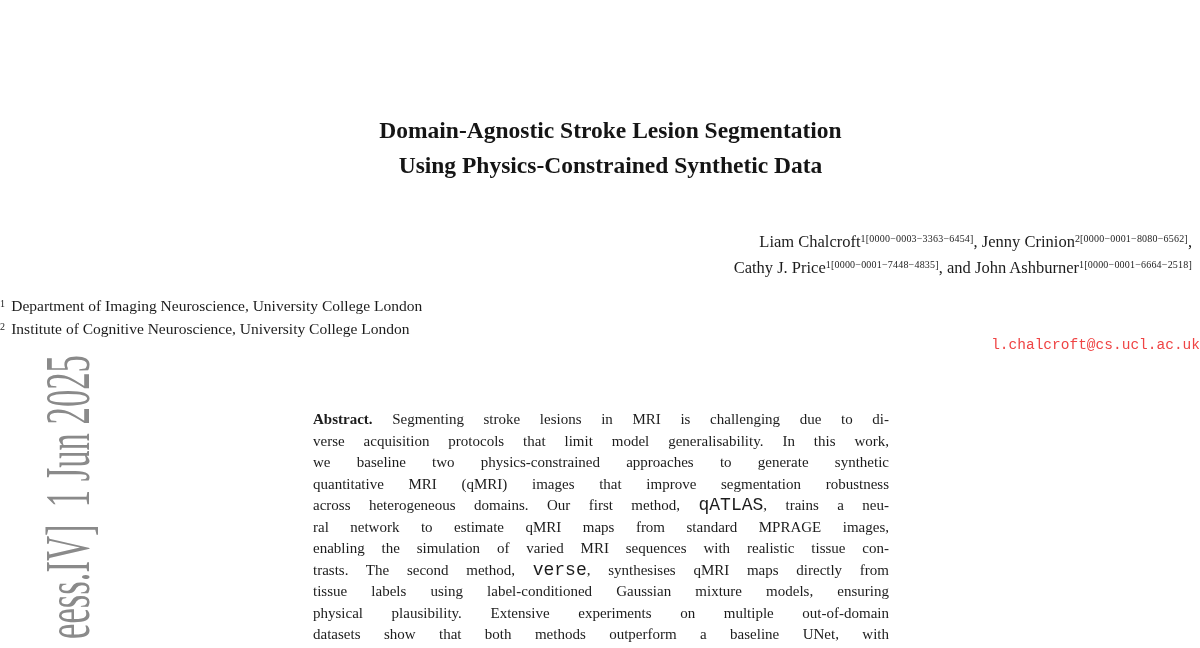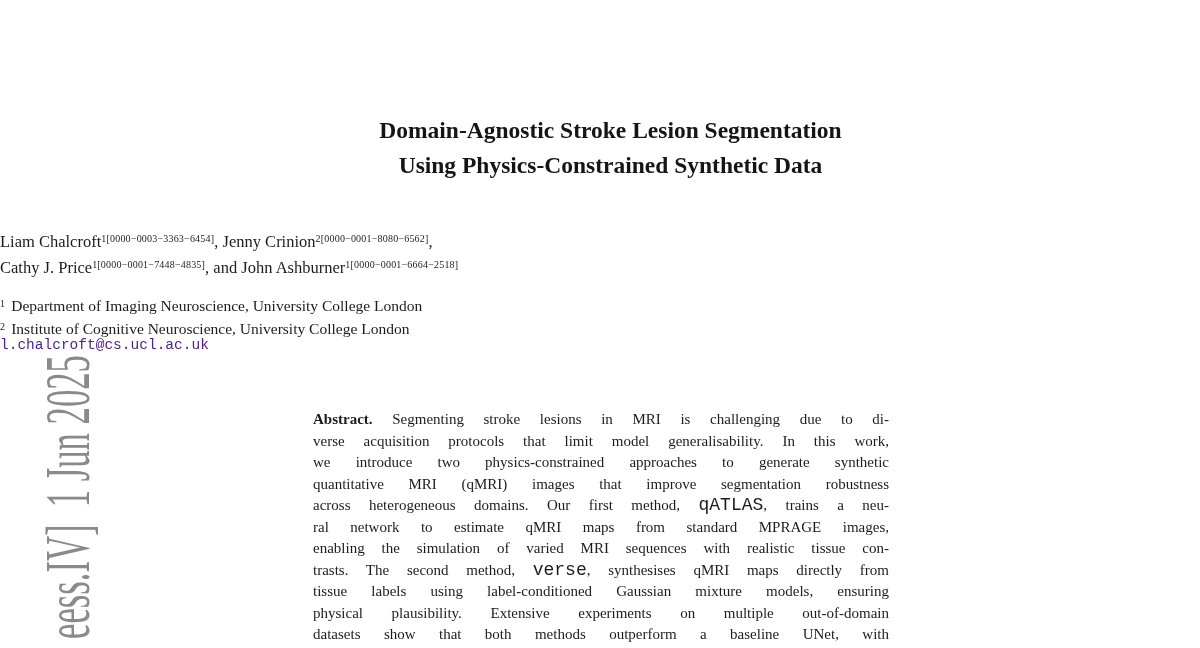--- a/index.html
+++ b/index.html
@@ -44,23 +44,23 @@
     text-align: center;
     font-size: 23.5px;
     font-weight: 700;
     line-height: 35px;
     color: #151515;
   }
   .title .tline { display: block; margin-left: 21px; }
 
   .authors {
     position: absolute;
-    left: 0; right: 0;
+    left: 0; right: 8px;
     top: 227px;
-    text-align: left;
+    text-align: right;
     font-size: 16.5px;
     line-height: 23px;
   }
   .sup {
     font-size: 10px;
     vertical-align: 5px;
     letter-spacing: 0.2px;
   }
 
   .affils {
@@ -70,25 +70,25 @@
     text-align: left;
     font-size: 15.5px;
     line-height: 21px;
   }
   .affils .sup { margin-right: 6px; vertical-align: 4px; }
 
   .email {
     position: absolute;
     left: 0; right: 0;
     top: 336px;
-    text-align: left;
+    text-align: right;
     font-family: "Liberation Mono", "DejaVu Sans Mono", monospace;
     font-size: 14.5px;
     line-height: 19px;
-    color: #4c1d95;
+    color: #ef4444;
   }
 
   .abstract {
     position: absolute;
     left: 313px;
     width: 576px;
     top: 409px;
     font-size: 15px;
     line-height: 21.5px;
   }
@@ -124,21 +124,21 @@
   <div class="affils" id="affils">
       <div><span class="sup">1</span><span>Department of Imaging Neuroscience, University College London</span></div>
       <div><span class="sup">2</span><span>Institute of Cognitive Neuroscience, University College London</span></div>
     </div>
 
   <div class="email">l.chalcroft@cs.ucl.ac.uk</div>
 
   <div class="abstract" id="abstract">
       <div class="abs-line"><span class="abs-bold">Abstract.</span><span> Segmenting stroke lesions in MRI is challenging due to di-</span></div>
       <div class="abs-line"><span>verse acquisition protocols that limit model generalisability. In this work,</span></div>
-      <div class="abs-line"><span>we introduce two physics-constrained approaches to generate synthetic</span></div>
+      <div class="abs-line"><span>we baseline two physics-constrained approaches to generate synthetic</span></div>
       <div class="abs-line"><span>quantitative MRI (qMRI) images that improve segmentation robustness</span></div>
       <div class="abs-line"><span>across heterogeneous domains. Our first method, </span><span class="abs-mono">qATLAS</span><span>, trains a neu-</span></div>
       <div class="abs-line"><span>ral network to estimate qMRI maps from standard MPRAGE images,</span></div>
       <div class="abs-line"><span>enabling the simulation of varied MRI sequences with realistic tissue con-</span></div>
       <div class="abs-line"><span>trasts. The second method, </span><span class="abs-mono">verse</span><span>, synthesises qMRI maps directly from</span></div>
       <div class="abs-line"><span>tissue labels using label-conditioned Gaussian mixture models, ensuring</span></div>
       <div class="abs-line"><span>physical plausibility. Extensive experiments on multiple out-of-domain</span></div>
       <div class="abs-line"><span>datasets show that both methods outperform a baseline UNet, with</span></div>
     </div>
 

